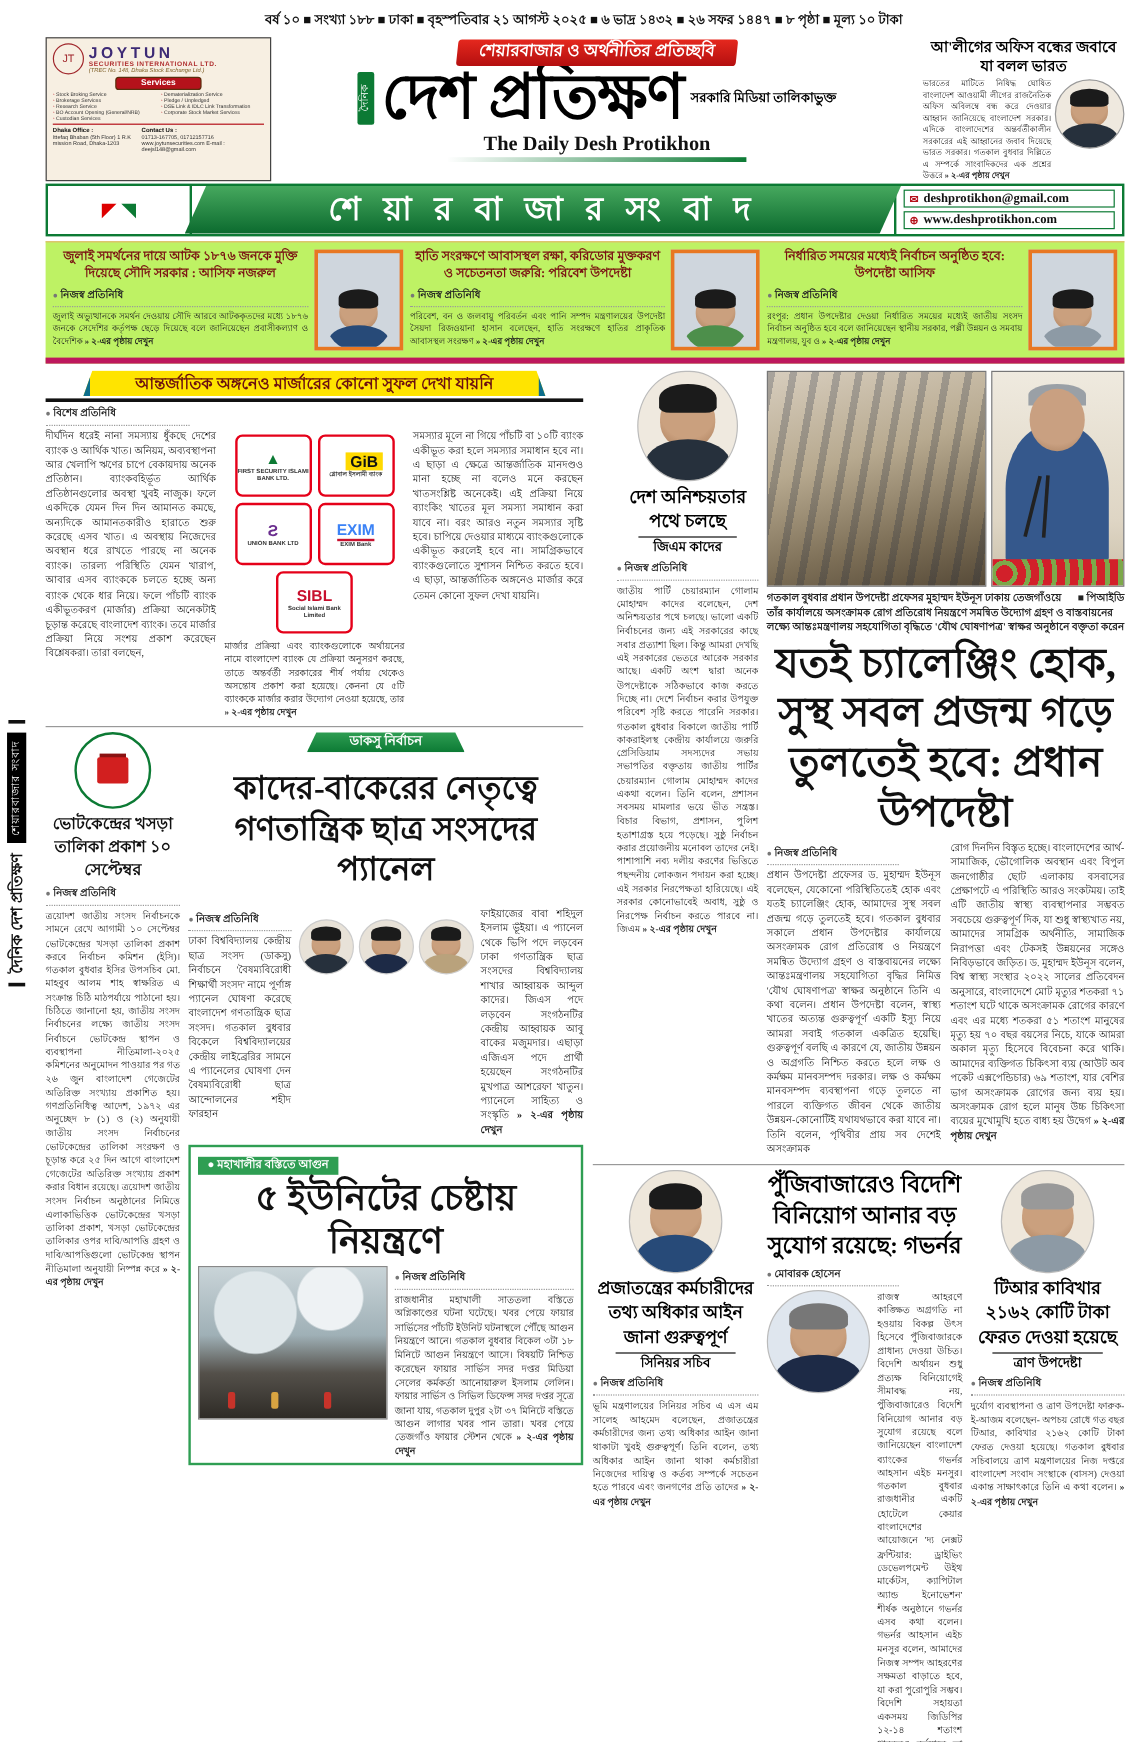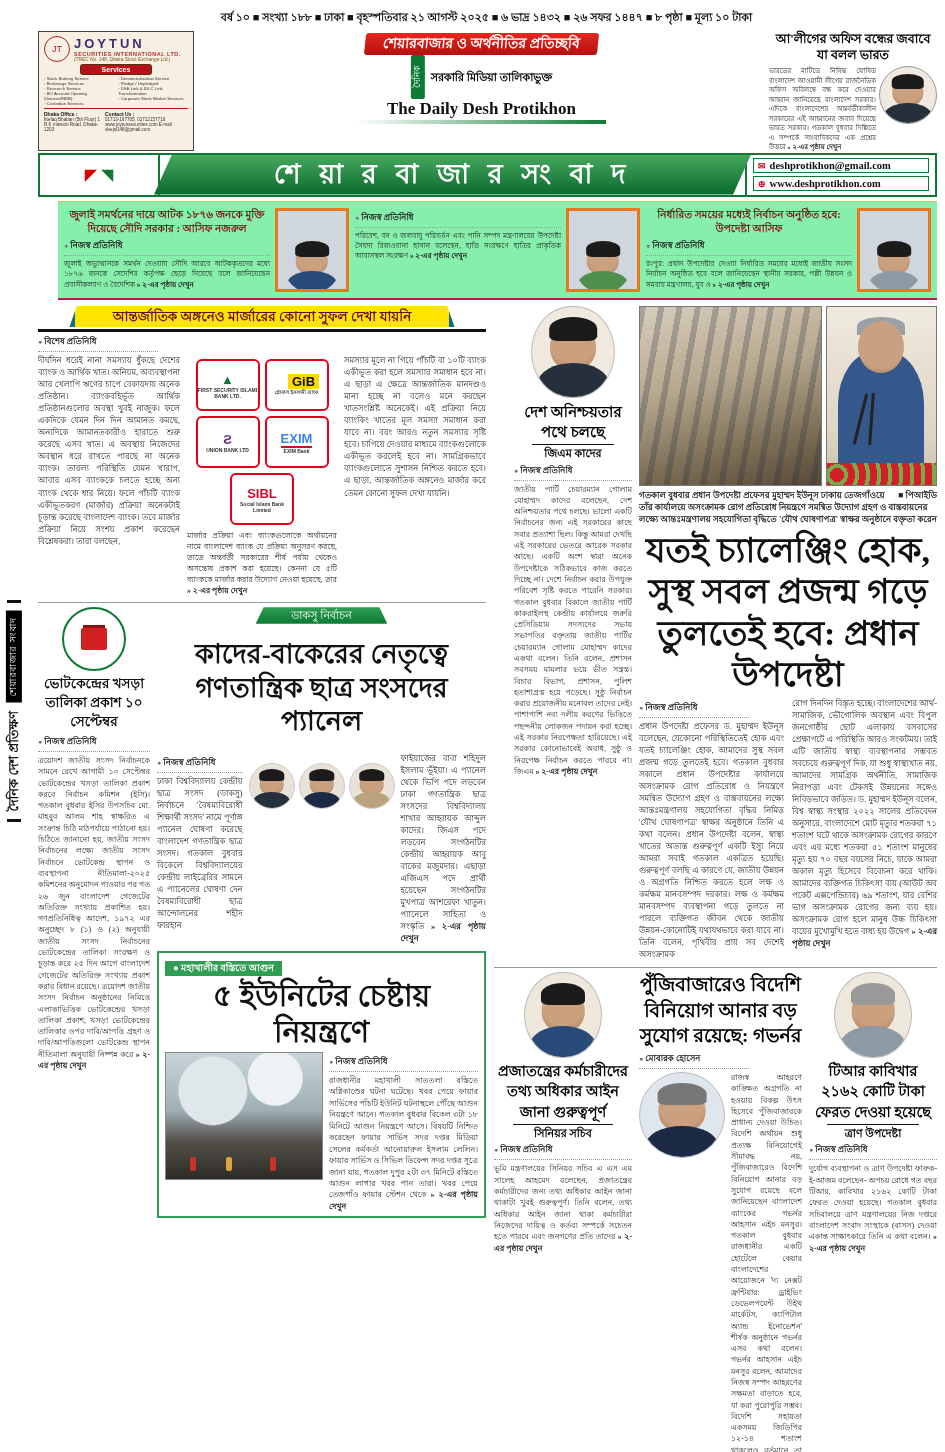--- a/index.html
+++ b/index.html
@@ -18,21 +18,21 @@
   #spine{ position:absolute; left:0; top:600px; width:28px; height:300px; display:flex; flex-direction:column; align-items:center; gap:8px; }
   #spine .rule{ width:14px; height:3px; background:#111; }
   #spine .black-box{ background:#000; color:#fff; writing-mode:vertical-rl; transform:rotate(180deg); font-size:9px; padding:6px 2px; letter-spacing:1px; }
   #spine .spine-title{ writing-mode:vertical-rl; transform:rotate(180deg); font-weight:bold; font-size:13px; color:#111; }
 
   
   #topbar{ padding:10px 10px 4px 38px; text-align:center; font-size:11px; font-weight:bold; color:#111; }
 
   
   #masthead-row{ display:flex; padding:2px 8px 0 38px; gap:8px; height:122px; }
-  #joytun{ width:156px; border:1px solid #444; background:#f7efe2; padding:4px 5px; font-family:"Liberation Sans",sans-serif; }
+  #joytun{ width:188px; border:1px solid #444; background:#f7efe2; padding:4px 5px; font-family:"Liberation Sans",sans-serif; }
   #joytun .jt-top{ display:flex; gap:4px; align-items:flex-start;}
   #joytun .jt-logo{ width:26px; height:26px; border:1.5px solid #a0262b; border-radius:50%; color:#a0262b; font-size:9px; display:flex; align-items:center; justify-content:center;}
   #joytun .jt-name{ color:#3d2a75; font-weight:bold; font-size:13px; letter-spacing:3px; }
   #joytun .jt-sub{ color:#b03030; font-size:5.5px; font-weight:bold; letter-spacing:.5px;}
   #joytun .jt-trec{ color:#7a5a20; font-size:4.8px; font-style:italic; }
   #joytun .jt-serv{ background:#b5121b; color:#fff; font-size:7px; font-weight:bold; text-align:center; width:70px; margin:3px auto 2px; padding:1px 0; border-radius:2px; box-shadow:0 0 0 1px #5a2d0c;}
   #joytun ul{ list-style:none; columns:2; column-gap:4px; font-size:4.3px; color:#333; }
   #joytun ul li::before{ content:"◦ "; color:#b5121b;}
   #joytun .jt-foot{ display:flex; gap:4px; border-top:1px solid #b5121b; margin-top:2px; padding-top:2px; font-size:4.6px; color:#333;}
   #joytun .jt-foot b{ display:block; font-size:5px; color:#111;}
@@ -61,21 +61,21 @@
   
   #band{ margin:2px 8px 0 38px; border:2px solid #0c7a34; background:#fff; display:flex; align-items:stretch; height:44px; }
   #band .logo-box{ width:120px; border-right:2px solid #0c7a34; display:flex; align-items:center; justify-content:center; gap:4px; font-size:16px;}
   .bear{ color:#d00; } .bull{ color:#0c7a34; }
   #band .band-title{ flex:1; background:linear-gradient(180deg,#46a85e,#0b6a2e); color:#fff; font-weight:bold; font-size:27px; display:flex; align-items:center; justify-content:center; letter-spacing:6px; clip-path:polygon(3% 0,100% 0,97% 100%,0 100%); margin:0 -6px; }
   #band .contact-box{ width:190px; border-left:2px solid #0c7a34; display:flex; flex-direction:column; justify-content:center; padding:2px 6px; gap:3px; font-family:"Liberation Serif",serif;}
   #band .contact-box .row{ border:1px solid #0c7a34; font-weight:bold; font-size:10.5px; padding:1px 4px; color:#111; display:flex; gap:4px; align-items:center;}
   #band .ic{ color:#b5121b; font-size:9px; }
 
   
-  #teasers{ margin:4px 8px 0 58px; background:#86efac; border-top:1px solid #e2b96a; border-bottom:2px solid #be185d; display:flex; padding:6px 6px; gap:6px; }
+  #teasers{ margin:4px 8px 0 38px; background:#bef264; border-top:1px solid #e2b96a; border-bottom:5px solid #be185d; display:flex; padding:6px 6px; gap:6px; }
   .teaser{ flex:1; display:flex; gap:5px; }
   .teaser .t-main{ flex:1; }
   .teaser h4{ font-size:10.5px; color:#7a1212; text-align:center; line-height:1.35; }
   .teaser .body-txt{ font-size:7.2px; }
   .t-photo{ width:74px; height:84px; border:3px solid #e87722; background:#cfd6dd; display:flex; align-items:flex-end; justify-content:center; overflow:hidden;}
   .t-photo .face{ width:58px; height:58px; margin-bottom:-4px;}
 
   
   #main{ display:flex; gap:8px; padding:6px 8px 0 38px; }
   #col-left{ width:448px; }
@@ -90,21 +90,21 @@
   .bank-logo{ width:64px; height:52px; border:2px solid #e50019; border-radius:6px; background:#fff; display:flex; flex-direction:column; align-items:center; justify-content:center; font-family:"Liberation Sans",sans-serif; font-weight:bold; text-align:center; }
   .bank-logo .mark{ font-size:13px; }
   .bank-logo .nm{ font-size:5px; color:#333; }
 
   #left-bottom{ display:flex; gap:7px; margin-top:6px; border-top:1px solid #999; padding-top:4px;}
   #ec-col{ width:112px; }
   #ec-logo{ width:64px; height:64px; margin:0 auto; border-radius:50%; border:2px solid #0c7a34; position:relative; display:flex; align-items:center; justify-content:center;}
   #ec-logo .box{ width:26px; height:22px; background:#d21f1f; border-radius:2px; box-shadow:0 -5px 0 -2px #8a1212;}
   #ec-col h4{ font-size:13.5px; text-align:center; color:#111; line-height:1.4; margin:4px 0 2px;}
   #ducsu-col{ flex:1; }
-  .green-flag{ display:block; margin:0 auto; width:40%; background:linear-gradient(#2f9e53,#0c7a34); color:#fff; font-weight:normal; font-size:11px; text-align:center; padding:1px 0; clip-path:polygon(6% 0,94% 0,100% 100%,0 100%);}
+  .green-flag{ display:block; margin:0 auto; width:40%; background:linear-gradient(#2f9e53,#0c7a34); color:#fff; font-weight:bold; font-size:11px; text-align:center; padding:1px 0; clip-path:polygon(6% 0,94% 0,100% 100%,0 100%);}
   #ducsu-hl{ font-size:27px; font-weight:bold; color:#111; text-align:center; line-height:1.25; margin:14px 0;}
   #ducsu-body{ display:flex; gap:6px; }
   #ducsu-body .c{ flex:1; }
   #ducsu-faces{ display:flex; gap:4px; justify-content:center; padding-top:10px;}
   #ducsu-faces .face{ width:46px; height:46px; border:1px solid #ccc; background:#e8e2d8;}
 
   #fire-box{ border:2px solid #2f9e53; margin-top:6px; padding:4px 6px; }
   .fire-kick{ background:#2f9e53; color:#fff; font-weight:bold; font-size:9.5px; display:inline-block; padding:1px 8px;}
   #fire-hl{ font-size:30px; font-weight:bold; color:#111; text-align:center; line-height:1.2; margin:2px 0;}
   #fire-flex{ display:flex; gap:6px; }
@@ -191,20 +191,21 @@
       <div class="jt-foot">
         <div><b>Dhaka Office :</b><span>Ittefaq Bhaban (5th Floor) 1 R.K mission Road, Dhaka-1203</span></div>
         <div><b>Contact Us :</b><span>01713-167705, 01712157716 www.joytunsecurities.com E-mail : deejsl148@gmail.com</span></div>
       </div>
     </div>
 
     <div id="mast-center">
       <div id="ribbon" class="bn">শেয়ারবাজার ও অর্থনীতির প্রতিচ্ছবি</div>
       <div id="brand-line">
         <div id="daily-badge" class="bn">দৈনিক</div>
+        <div id="brand" class="bn">দেশ প্রতিক্ষণ</div>
         <div id="gov-listed" class="bn">সরকারি মিডিয়া তালিকাভুক্ত</div>
       </div>
       <div id="eng-name">The Daily Desh Protikhon</div>
     </div>
 
     <div id="mast-right">
       <h3 class="bn">আ'লীগের অফিস বন্ধের জবাবে যা বলল ভারত</h3>
       <div class="ir-body">
         <div class="ir-txt bn">
           <span>ভারতের মাটিতে নিষিদ্ধ ঘোষিত বাংলাদেশ আওয়ামী লীগের রাজনৈতিক অফিস অবিলম্বে বন্ধ করে দেওয়ার আহ্বান জানিয়েছে বাংলাদেশ সরকার। এদিকে বাংলাদেশের অন্তর্বর্তীকালীন সরকারের এই আহ্বানের জবাব দিয়েছে ভারত সরকার। গতকাল বুধবার দিল্লিতে এ সম্পর্কে সাংবাদিকদের এক প্রশ্নের উত্তরে</span>
@@ -243,20 +244,21 @@
         <div class="body-txt bn"><span>জুলাই অভ্যুত্থানকে সমর্থন দেওয়ায় সৌদি আরবে আটককৃতদের মধ্যে ১৮৭৬ জনকে সেদেশির কর্তৃপক্ষ ছেড়ে দিয়েছে বলে জানিয়েছেন প্রবাসীকল্যাণ ও বৈদেশিক</span> <b class="cont">» ২-এর পৃষ্ঠায় দেখুন</b></div>
       </div>
       <div class="t-photo">
           <div class="face blue">
             <span class="hair"></span>
           </div>
         </div>
     </div>
     <div class="teaser">
       <div class="t-main">
+        <h4 class="bn">হাতি সংরক্ষণে আবাসস্থল রক্ষা, করিডোর মুক্তকরণ ও সচেতনতা জরুরি: পরিবেশ উপদেষ্টা</h4>
         <div class="byline"><span class="dot">●</span> <span>নিজস্ব প্রতিনিধি</span></div>
         <div class="body-txt bn"><span>পরিবেশ, বন ও জলবায়ু পরিবর্তন এবং পানি সম্পদ মন্ত্রণালয়ের উপদেষ্টা সৈয়দা রিজওয়ানা হাসান বলেছেন, হাতি সংরক্ষণে হাতির প্রাকৃতিক আবাসস্থল সংরক্ষণ</span> <b class="cont">» ২-এর পৃষ্ঠায় দেখুন</b></div>
       </div>
       <div class="t-photo">
           <div class="face green">
             <span class="hair"></span>
           </div>
         </div>
     </div>
     <div class="teaser">

